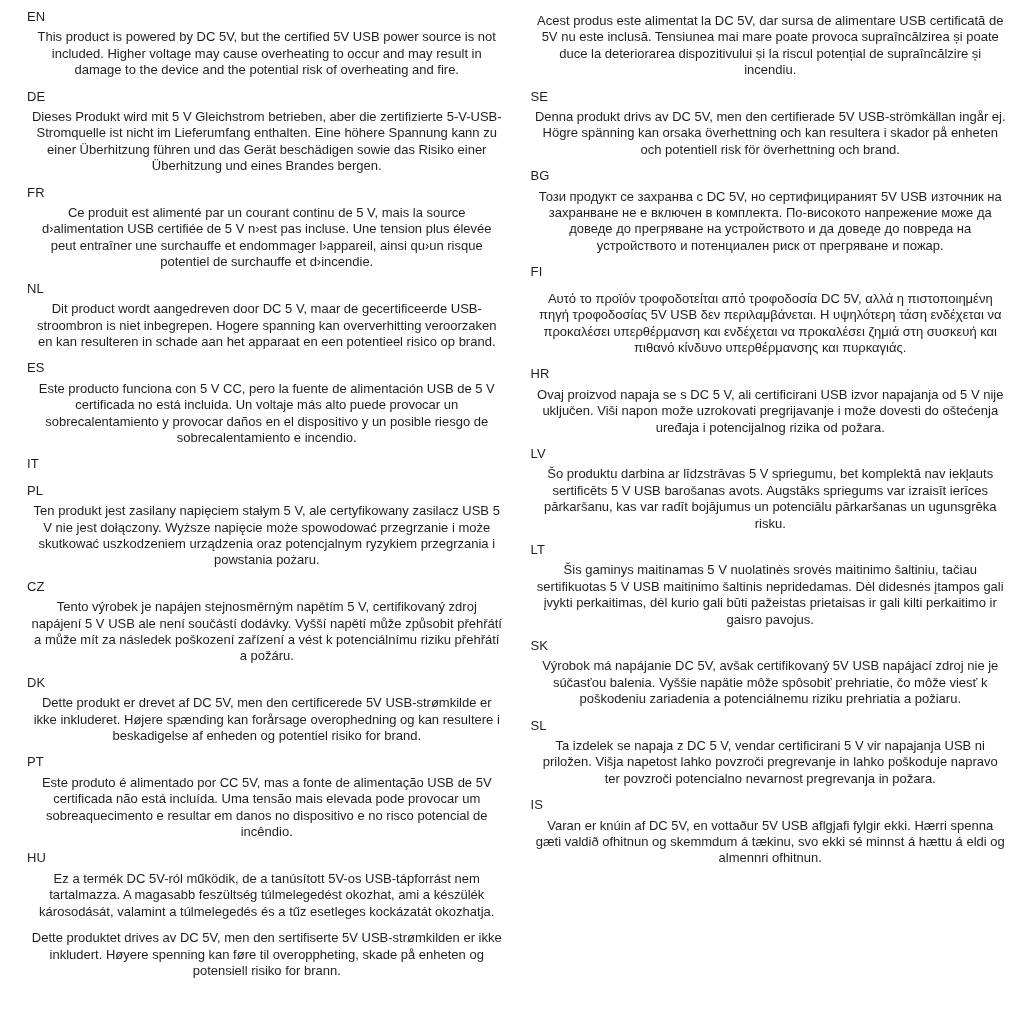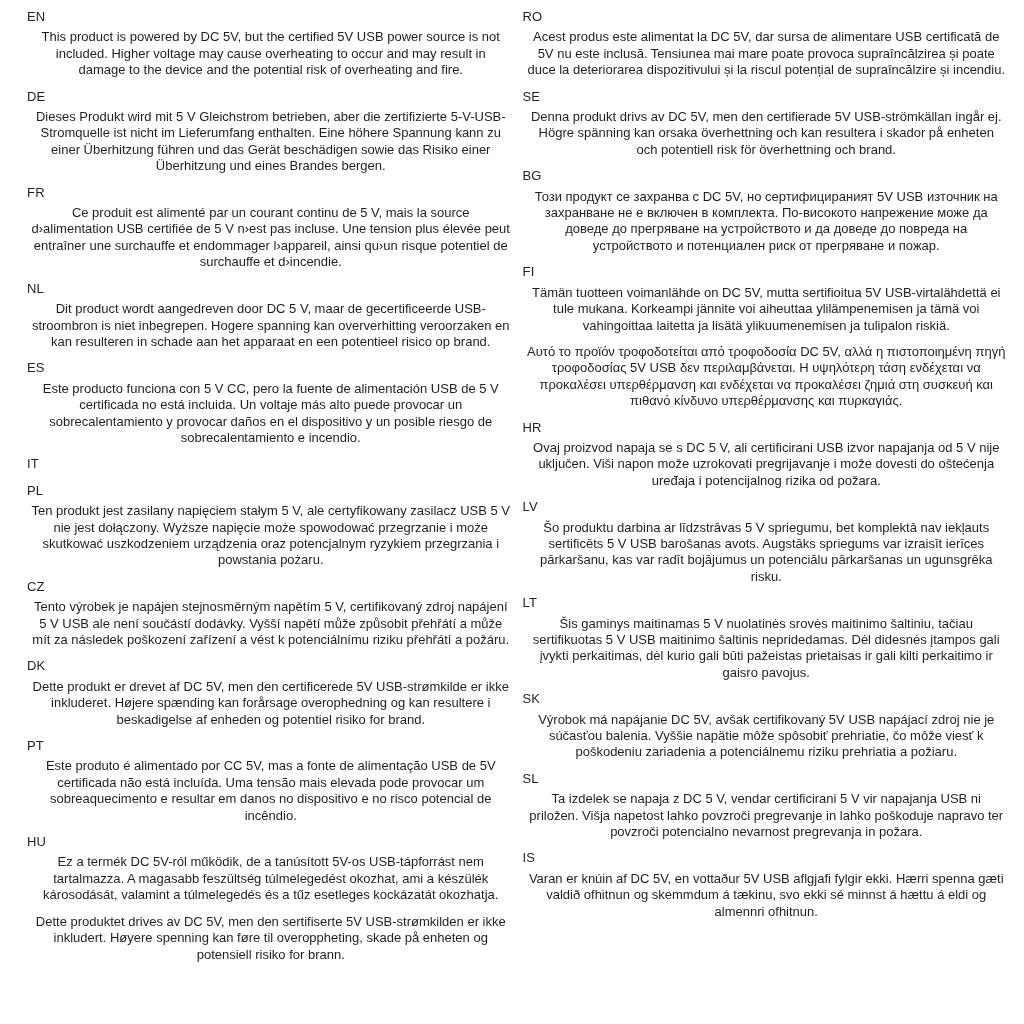--- a/index.html
+++ b/index.html
@@ -15,21 +15,21 @@
     color: #1f1f1f;
     font-family: "Liberation Sans", "DejaVu Sans", sans-serif;
     font-size: 13px;
     line-height: 16.4px;
     padding: 9px 14px 8px 27px;
     overflow: hidden;
   }
   .columns {
     display: grid;
     grid-template-columns: 1fr 1fr;
-    column-gap: 8px;
+    column-gap: 24px;
     align-items: start;
   }
   .lang-section {
     margin: 0 0 10px 0;
   }
   .lang-code {
     margin: 0;
     font-size: 13px;
     font-weight: 400;
     letter-spacing: 0.2px;
@@ -87,34 +87,32 @@
         <section class="lang-section">
           <h2 class="lang-code">HU</h2>
           <p class="lang-text">Ez a termék DC 5V-ról működik, de a tanúsított 5V-os USB-tápforrást nem tartalmazza. A magasabb feszültség túlmelegedést okozhat, ami a készülék károsodását, valamint a túlmelegedés és a tűz esetleges kockázatát okozhatja.</p>
         </section>
         <section class="lang-section">
           <p class="lang-text">Dette produktet drives av DC 5V, men den sertifiserte 5V USB-strømkilden er ikke inkludert. Høyere spenning kan føre til overoppheting, skade på enheten og potensiell risiko for brann.</p>
         </section>
       </div>
     <div class="col" id="col-1">
         <section class="lang-section">
-          <h2 class="lang-code">RO</h2>
           <p class="lang-text">Acest produs este alimentat la DC 5V, dar sursa de alimentare USB certificată de 5V nu este inclusă. Tensiunea mai mare poate provoca supraîncălzirea și poate duce la deteriorarea dispozitivului și la riscul potențial de supraîncălzire și incendiu.</p>
         </section>
         <section class="lang-section">
           <h2 class="lang-code">SE</h2>
           <p class="lang-text">Denna produkt drivs av DC 5V, men den certifierade 5V USB-strömkällan ingår ej. Högre spänning kan orsaka överhettning och kan resultera i skador på enheten och potentiell risk för överhettning och brand.</p>
         </section>
         <section class="lang-section">
           <h2 class="lang-code">BG</h2>
           <p class="lang-text">Този продукт се захранва с DC 5V, но сертифицираният 5V USB източник на захранване не е включен в комплекта. По-високото напрежение може да доведе до прегряване на устройството и да доведе до повреда на устройството и потенциален риск от прегряване и пожар.</p>
         </section>
         <section class="lang-section">
           <h2 class="lang-code">FI</h2>
-          <p class="lang-text">Tämän tuotteen voimanlähde on DC 5V, mutta sertifioitua 5V USB-virtalähdettä ei tule mukana. Korkeampi jännite voi aiheuttaa ylilämpenemisen ja tämä voi vahingoittaa laitetta ja lisätä ylikuumenemisen ja tulipalon riskiä.</p>
         </section>
         <section class="lang-section">
           <p class="lang-text">Αυτό το προϊόν τροφοδοτείται από τροφοδοσία DC 5V, αλλά η πιστοποιημένη πηγή τροφοδοσίας 5V USB δεν περιλαμβάνεται. Η υψηλότερη τάση ενδέχεται να προκαλέσει υπερθέρμανση και ενδέχεται να προκαλέσει ζημιά στη συσκευή και πιθανό κίνδυνο υπερθέρμανσης και πυρκαγιάς.</p>
         </section>
         <section class="lang-section">
           <h2 class="lang-code">HR</h2>
           <p class="lang-text">Ovaj proizvod napaja se s DC 5 V, ali certificirani USB izvor napajanja od 5 V nije uključen. Viši napon može uzrokovati pregrijavanje i može dovesti do oštećenja uređaja i potencijalnog rizika od požara.</p>
         </section>
         <section class="lang-section">
           <h2 class="lang-code">LV</h2>

